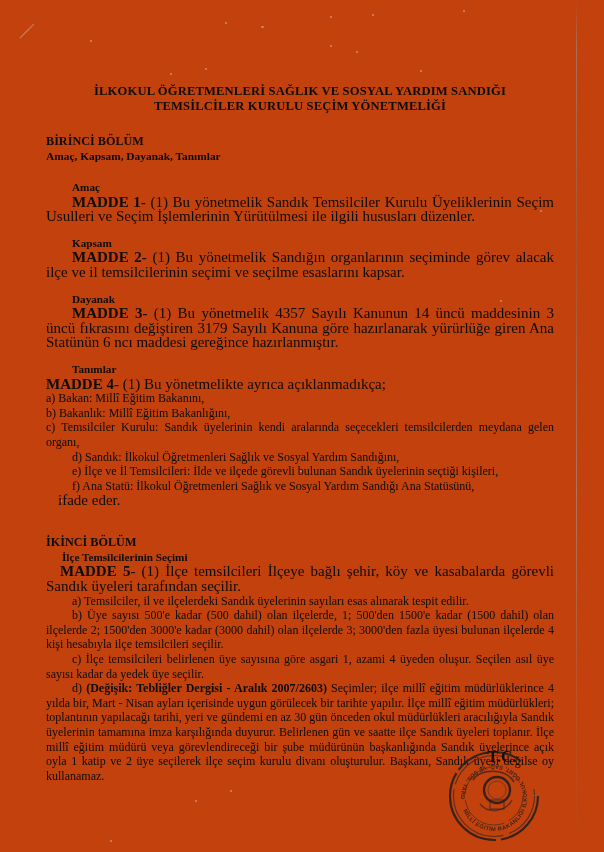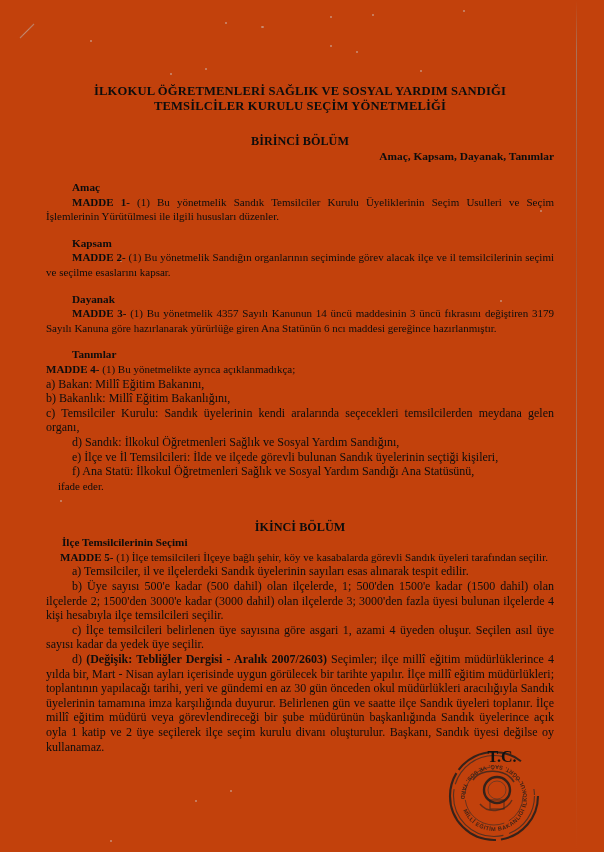--- a/index.html
+++ b/index.html
@@ -61,46 +61,45 @@
     text-align: center;
     font-weight: bold;
     font-size: 12.6px;
     line-height: 15px;
     letter-spacing: .15px;
     margin: 0 0 20px 0;
   }
   .doc-title .line2 { display: block; }
 
   .section-heading {
-    text-align: center;
     font-weight: bold;
     font-size: 12.2px;
     line-height: 15px;
     margin: 0;
   }
   .section-sub {
-    text-align: right;
+    text-align: left;
     font-weight: bold;
     font-size: 11.4px;
     line-height: 15px;
     margin: 0 0 16px 0;
   }
 
   .group { margin-bottom: 12px; }
 
   .group-label {
     font-weight: bold;
     font-size: 11.2px;
     line-height: 14.6px;
     margin: 0 0 0 26px;
   }
 
   p.para {
     margin: 0;
-    font-size: 11px;
+    font-size: 15px;
     line-height: 14.6px;
     text-align: justify;
     text-indent: 26px;
     -webkit-hyphens: none;
     hyphens: none;
   }
   p.para.noindent { text-indent: 0; }
   p.item {
     margin: 0;
     font-size: 12px;

